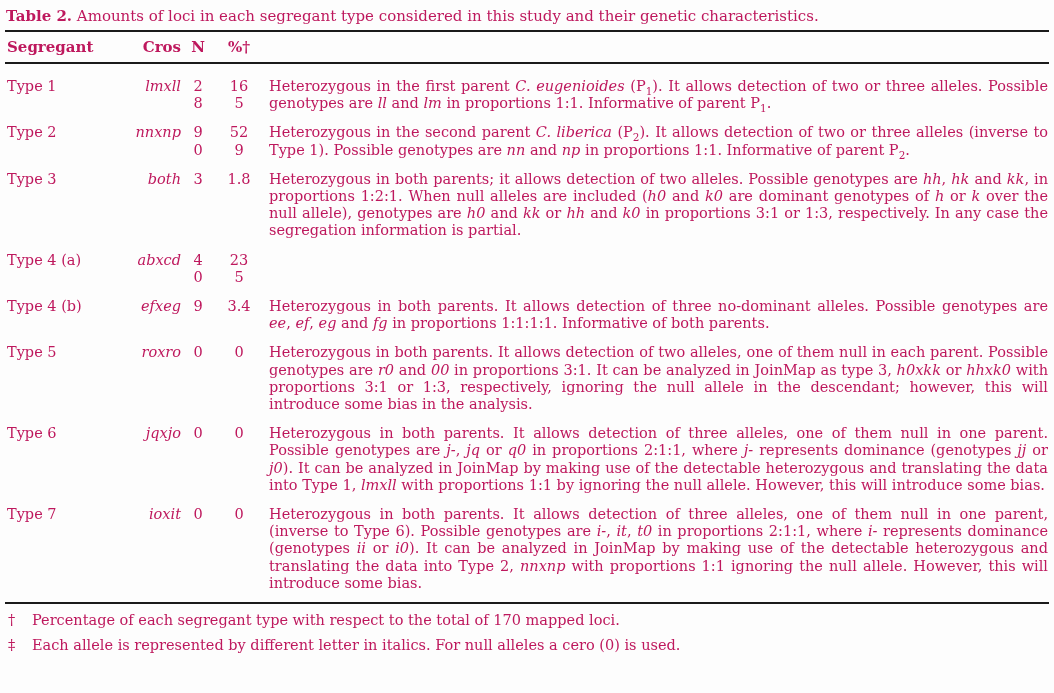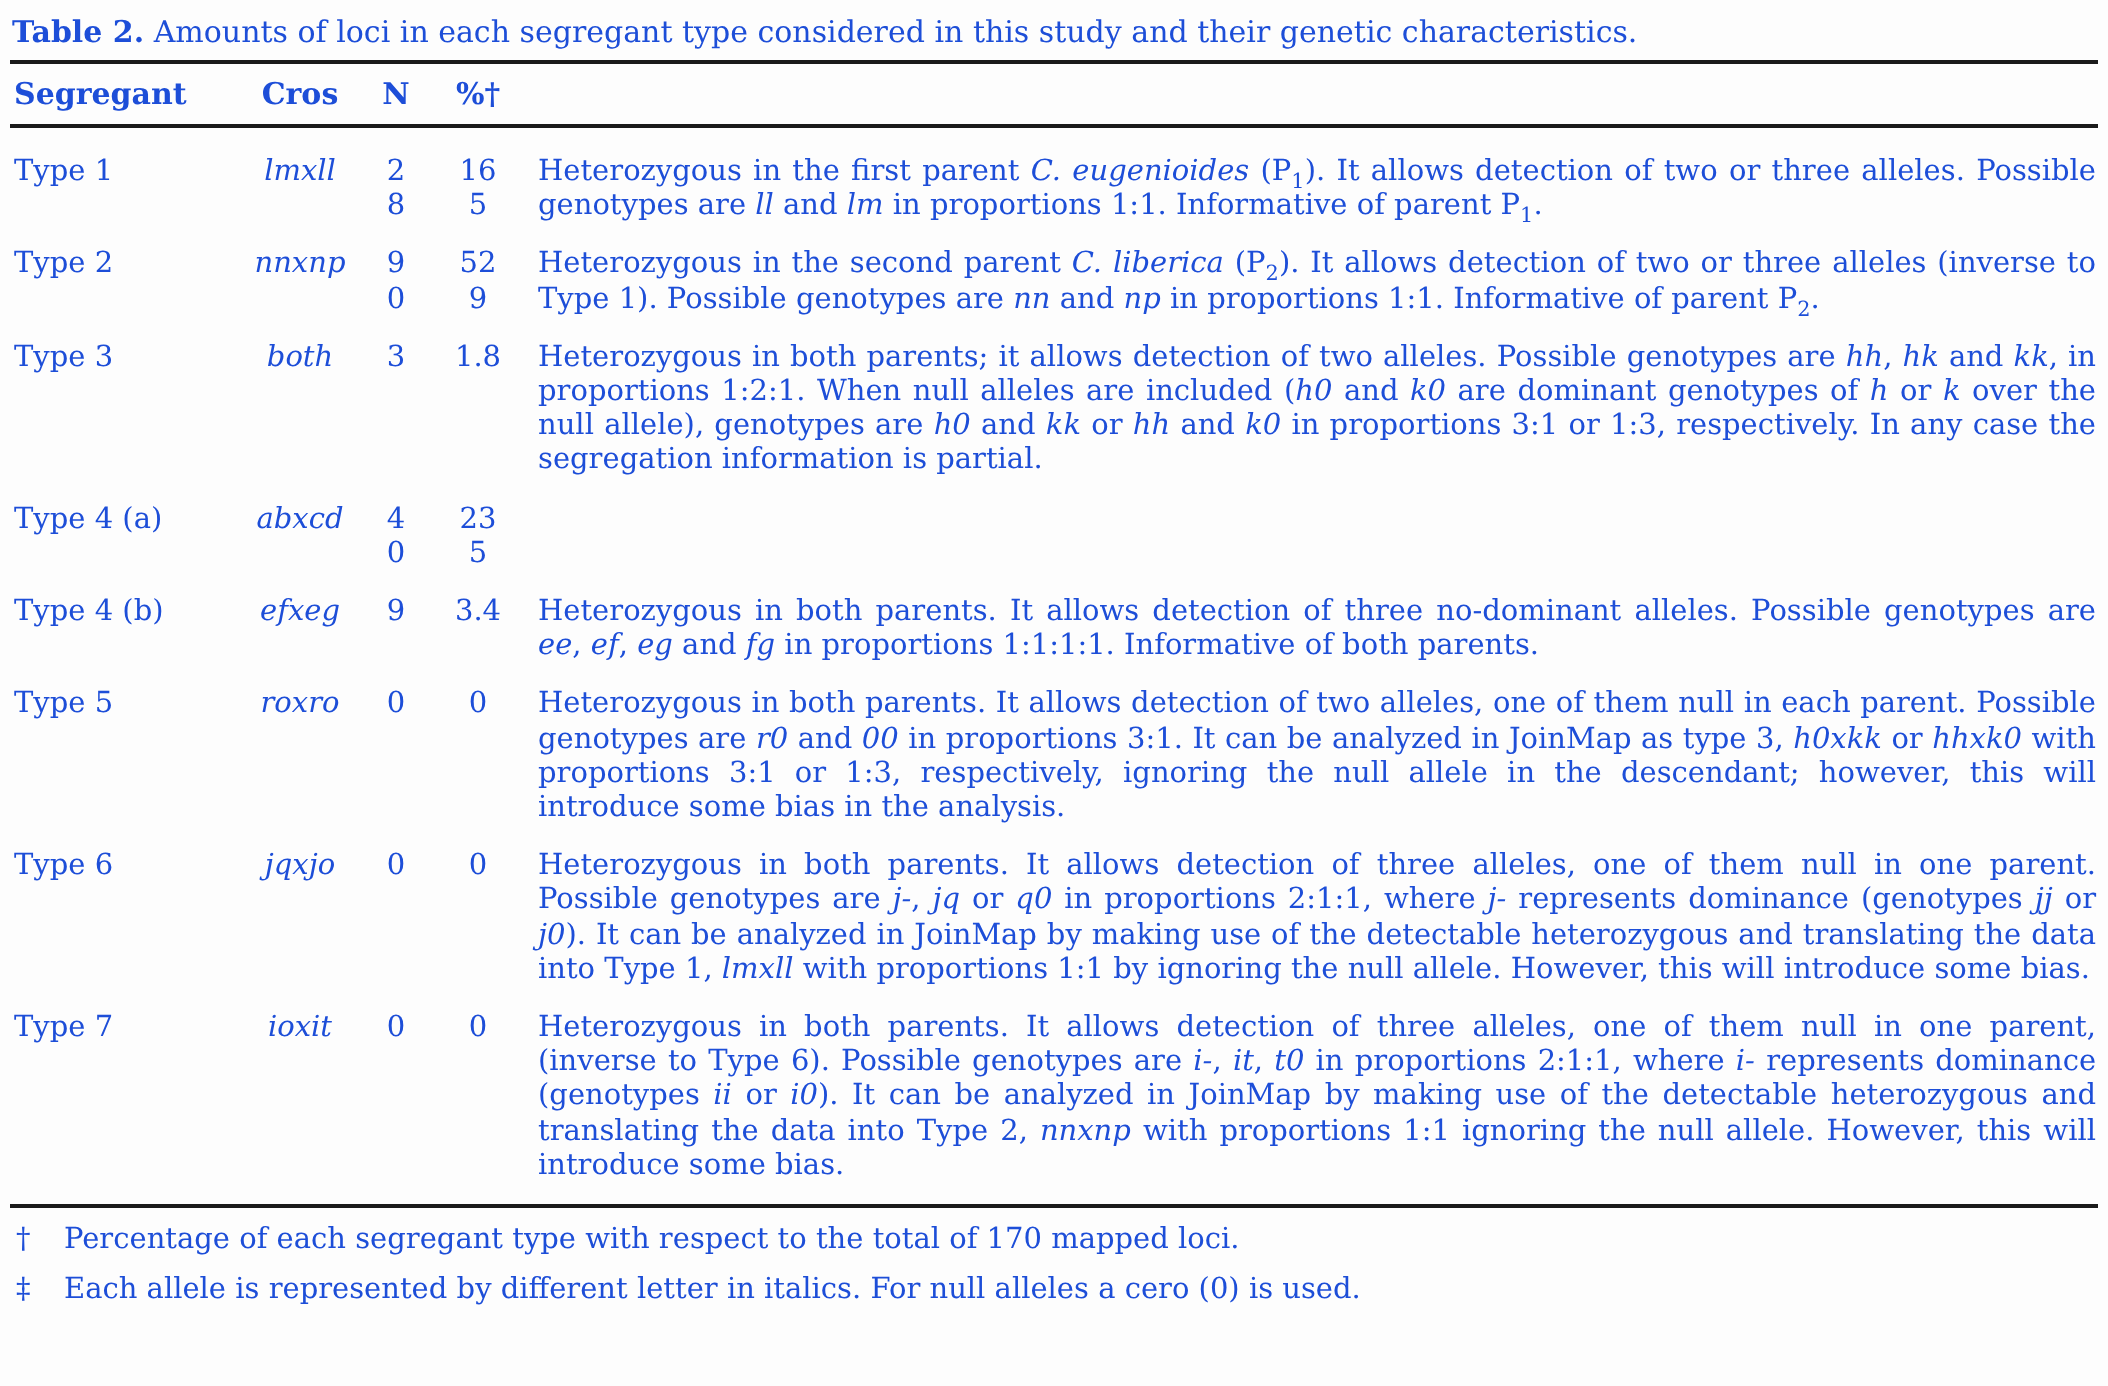--- a/index.html
+++ b/index.html
@@ -1,26 +1,26 @@
 <!DOCTYPE html>
 <html><head>
 <meta charset="utf-8">
 <style>
   html, body { margin: 0; padding: 0; background: #e8e8e8; }
   .page {
-    width: 1054px; height: 693px; background: #fdfdfd; color: #1d4ed8;
+    width: 1054px; height: 693px; background: #fdfdfd; color: #be185d;
     font-family: "DejaVu Serif", serif; box-sizing: border-box;
     padding: 6px 5px 0 5px; overflow: hidden; position: relative;
   }
   .title { font-size: 15px; line-height: 20px; margin: 0 0 4px 1px; }
   .title .bold { font-weight: bold; }
   .rule { height: 2px; background: #1b1b1b; }
   .header-row { display: flex; align-items: flex-end; padding: 6px 0 6px; font-weight: bold; font-size: 15px; }
   .cell-type { width: 112px; padding-left: 2px; flex: none; }
-  .cell-cros { width: 62px; text-align: center; flex: none; }
+  .cell-cros { width: 62px; text-align: right; flex: none; }
   .cell-n    { width: 34px; text-align: center; flex: none; white-space: pre-line; }
   .cell-pct  { width: 48px; text-align: center; flex: none; white-space: pre-line; }
   .cell-desc { flex: 1; margin-left: 6px; text-align: justify; padding-right: 1px; }
   .header-row .cell-desc { text-align: center; }
   .tbody { padding: 2px 0 10px; }
   .row { display: flex; align-items: flex-start; font-size: 14.5px; line-height: 17.2px; margin-top: 12px; }
   .cros-val { font-style: italic; }
   .cell-desc i { }
   sub { font-size: 0.72em; line-height: 0; }
   .footnotes { padding: 7px 2px 0; }

